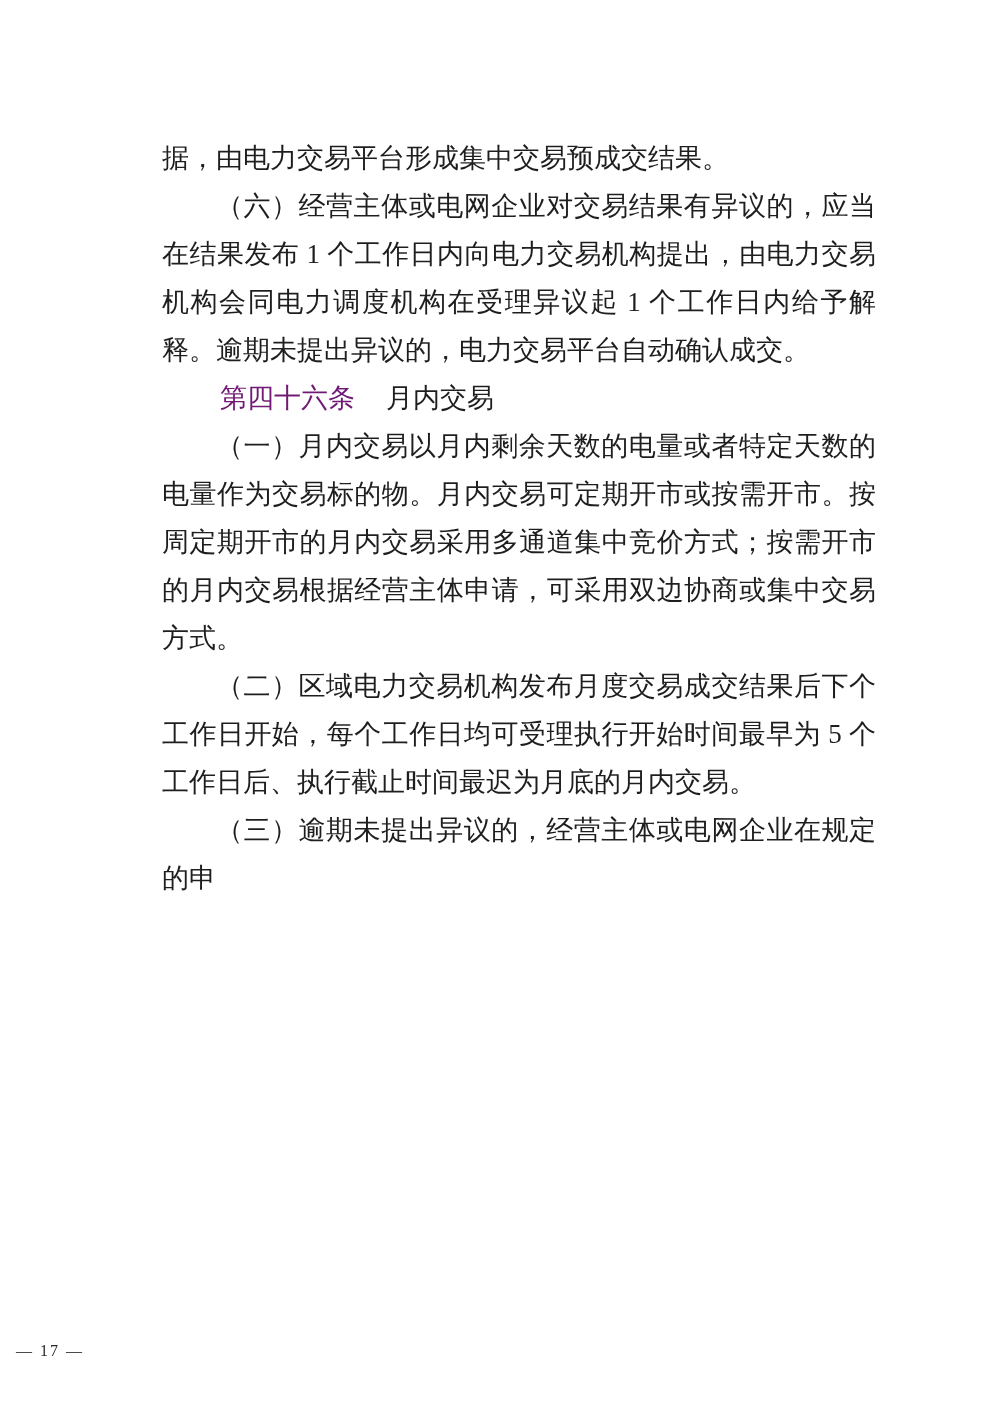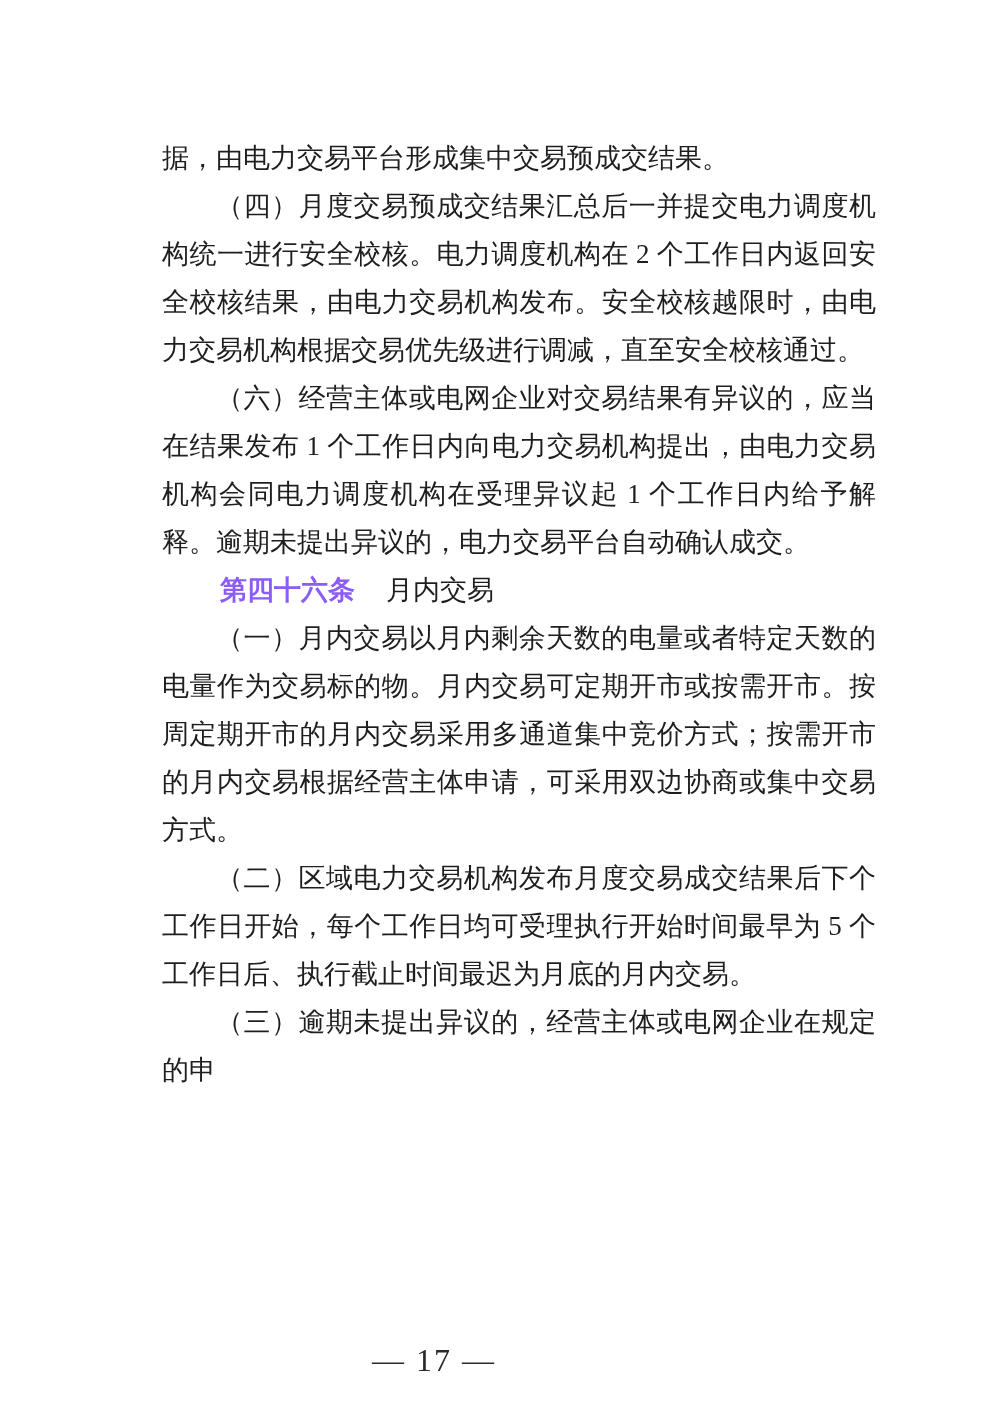--- a/index.html
+++ b/index.html
@@ -23,44 +23,43 @@
     font-size: 27px;
     line-height: 48px;
     color: #1e1e1e;
     text-align: justify;
     text-justify: inter-character;
   }
   .body-text p { margin: 0; }
   .para { text-indent: 2em; }
   .cont { text-indent: 0; }
   .heading { text-indent: 2em; }
-  .h-num { font-weight: bold; color: #8b5cf6; }
+  .h-num { font-weight: normal; color: #701a75; }
   .h-title { margin-left: 1em; }
   .page-number {
     position: absolute;
     top: 1326px;
     left: 0;
     width: 836px;
-    text-align: center;
-    font-size: 32px;
+    text-align: left;
+    font-size: 16px;
     color: #2a2a2a;
     letter-spacing: 2px;
     font-family: Liberation Serif, serif;
   }
 </style>
 </head>
 <body>
 
 <div class="page">
 
   <div class="body-text">
 
     <p class="cont">据，由电力交易平台形成集中交易预成交结果。</p>
 
-    <p class="para">（四）月度交易预成交结果汇总后一并提交电力调度机构统一进行安全校核。电力调度机构在 2 个工作日内返回安全校核结果，由电力交易机构发布。安全校核越限时，由电力交易机构根据交易优先级进行调减，直至安全校核通过。</p>
 
 
     <p class="para">（六）经营主体或电网企业对交易结果有异议的，应当在结果发布 1 个工作日内向电力交易机构提出，由电力交易机构会同电力调度机构在受理异议起 1 个工作日内给予解释。逾期未提出异议的，电力交易平台自动确认成交。</p>
 
 
     <p class="heading">
       <span class="h-num">第四十六条</span><span class="h-title">月内交易</span>
     </p>
 
     <p class="para">（一）月内交易以月内剩余天数的电量或者特定天数的电量作为交易标的物。月内交易可定期开市或按需开市。按周定期开市的月内交易采用多通道集中竞价方式；按需开市的月内交易根据经营主体申请，可采用双边协商或集中交易方式。</p>

